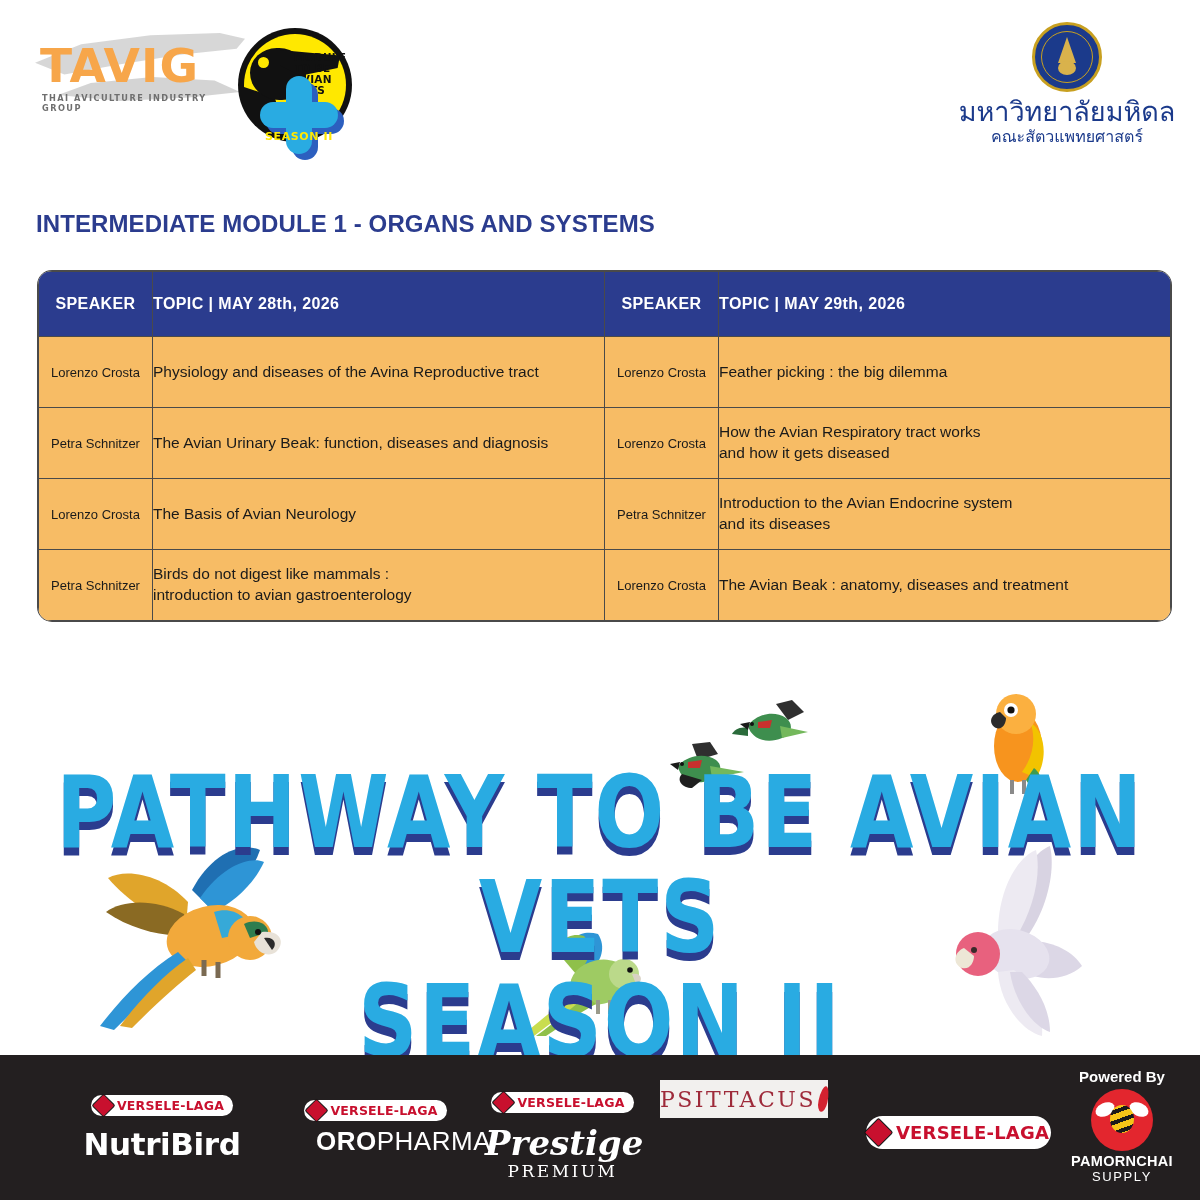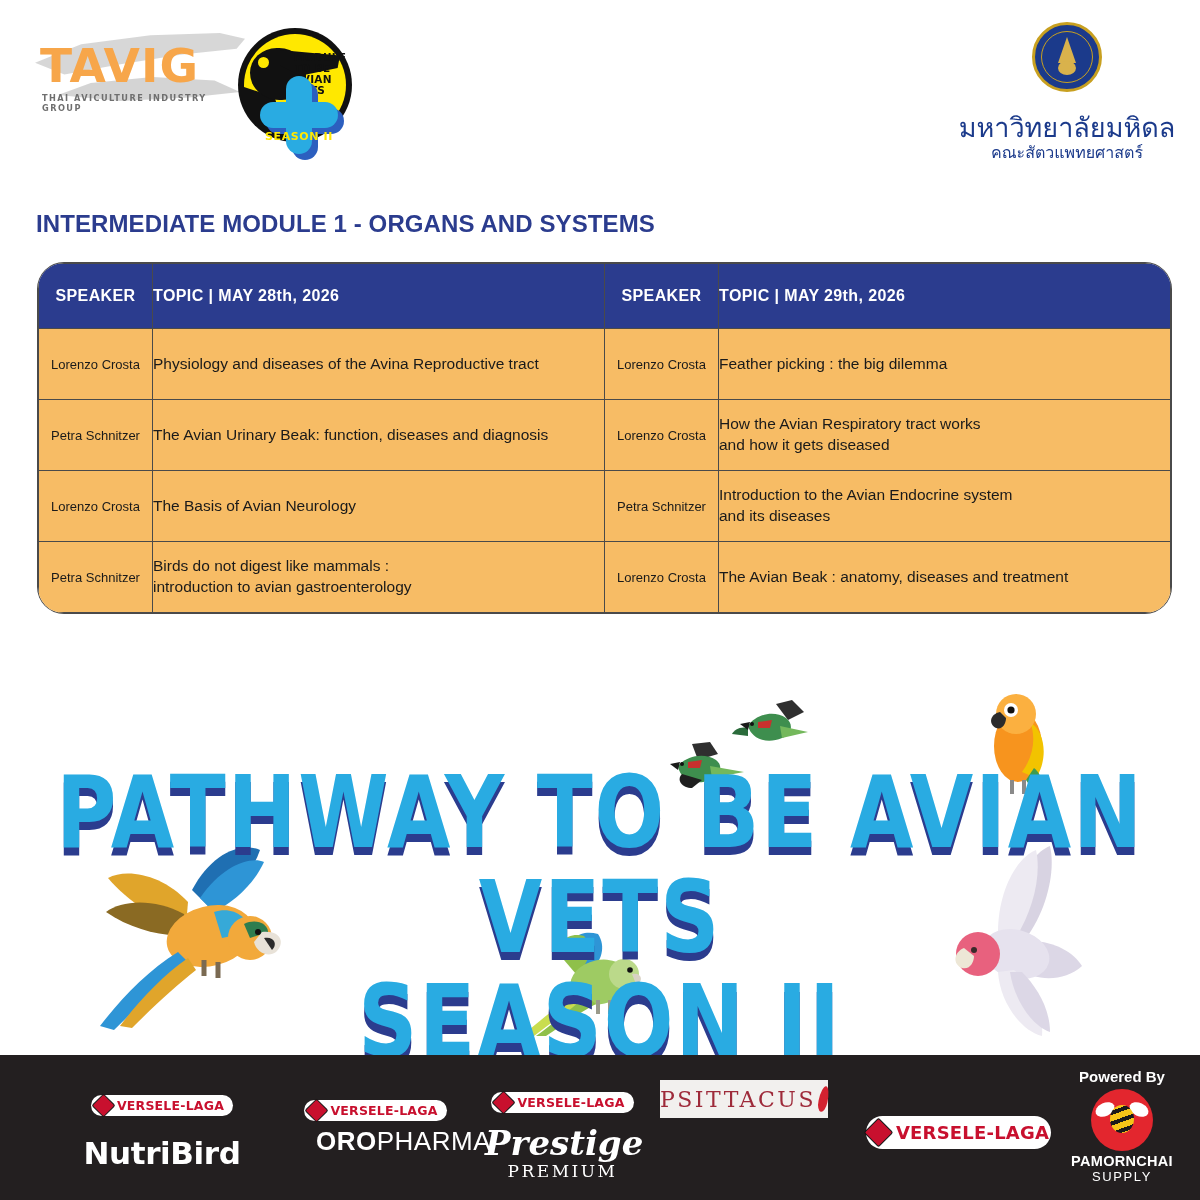--- a/index.html
+++ b/index.html
@@ -50,31 +50,31 @@
 
   .mahidol{position:absolute;right:18px;top:22px;width:230px;text-align:center;}
   .mahidol .seal{width:64px;height:64px;border-radius:50%;margin:0 auto;
      background:#1B3A8B;border:3px solid #C8A020;position:relative;}
   .mahidol .seal .inner{position:absolute;left:6px;top:6px;right:6px;bottom:6px;border-radius:50%;
      background:#1B3A8B;border:1px solid #C8A020;}
   .mahidol .seal .crown{position:absolute;left:50%;top:12px;transform:translateX(-50%);
      width:0;height:0;border-left:9px solid transparent;border-right:9px solid transparent;border-bottom:26px solid #D9B24C;}
   .mahidol .seal .orb{position:absolute;left:50%;top:36px;transform:translateX(-50%);
      width:18px;height:14px;border-radius:50%;background:#D9B24C;}
-  .mahidol .th1{font-family:"DejaVu Sans", sans-serif;font-size:27px;color:#1B3A8B;margin-top:20px;line-height:1.15;}
+  .mahidol .th1{font-family:"DejaVu Sans", sans-serif;font-size:27px;color:#1B3A8B;margin-top:4px;line-height:1.15;}
   .mahidol .th2{font-family:"DejaVu Sans", sans-serif;font-size:16px;color:#1B3A8B;line-height:1.2;}
 
   
   .sect-title{position:absolute;left:36px;top:210px;font-size:24px;font-weight:bold;
      color:#2B3C8E;letter-spacing:.1px;}
 
   
-  .tbl{position:absolute;left:38px;top:263px;width:1128px;
+  .tbl{position:absolute;left:38px;top:271px;width:1128px;
      border-collapse:collapse;table-layout:fixed;
-     border-radius:26px;overflow:hidden;
+     border-radius:14px;overflow:hidden;
      box-shadow:0 0 0 1px #4a4a4a;}
   .tbl td,.tbl th{border:1px solid #4a4a4a;padding:0;}
   .tbl thead th{background:#2B3C8E;color:#fff;height:64px;font-size:16px;font-weight:bold;
      letter-spacing:.4px;vertical-align:middle;}
   .tbl tbody td{background:#F7BC65;color:#1a1a1a;height:70px;vertical-align:middle;}
   .c-sp{width:113px;text-align:center;font-size:13px;}
   .c-tp{width:451px;text-align:left;font-size:15.5px;padding-left:16px;line-height:1.35;}
   .c-sp2{width:113px;text-align:center;font-size:13px;}
   .c-tp2{width:451px;text-align:left;font-size:15.5px;padding-left:16px;line-height:1.35;}
 
@@ -93,21 +93,21 @@
   
   .footer{position:absolute;left:0;top:1055px;width:1200px;height:145px;background:#231F20;}
 
   .vl-pill{display:inline-flex;align-items:center;gap:5px;background:#fff;border-radius:13px;
      padding:2px 9px 2px 4px;}
   .vl-dia{width:15px;height:15px;background:#C8102E;transform:rotate(45deg);border-radius:2px;
      border:1.5px solid #111;}
   .vl-txt{font-family:"DejaVu Sans", sans-serif;font-weight:bold;font-size:12.5px;color:#C8102E;letter-spacing:.2px;}
 
   .nutribird{position:absolute;left:72px;top:1095px;width:180px;text-align:center;}
-  .nutribird .name{font-family:"DejaVu Sans", sans-serif;font-weight:bold;color:#fff;font-size:31px;margin-top:17px;letter-spacing:-.4px;}
+  .nutribird .name{font-family:"DejaVu Sans", sans-serif;font-weight:bold;color:#fff;font-size:31px;margin-top:8px;letter-spacing:-.4px;}
 
   .oropharma{position:absolute;left:288px;top:1100px;width:175px;text-align:center;}
   .oropharma .name{font-size:26px;color:#fff;margin-top:3px;letter-spacing:.5px;margin-left:28px;}
   .oropharma .name b{font-weight:bold;}
   .oropharma .name span{font-weight:normal;}
 
   .prestige{position:absolute;left:485px;top:1092px;width:155px;text-align:center;}
   .prestige .name{font-family:"DejaVu Serif", serif;font-style:italic;font-weight:bold;
      color:#fff;font-size:34px;line-height:36px;margin-top:10px;}
   .prestige .sub{color:#fff;font-size:17px;letter-spacing:2.5px;font-family:"DejaVu Serif", serif;}

